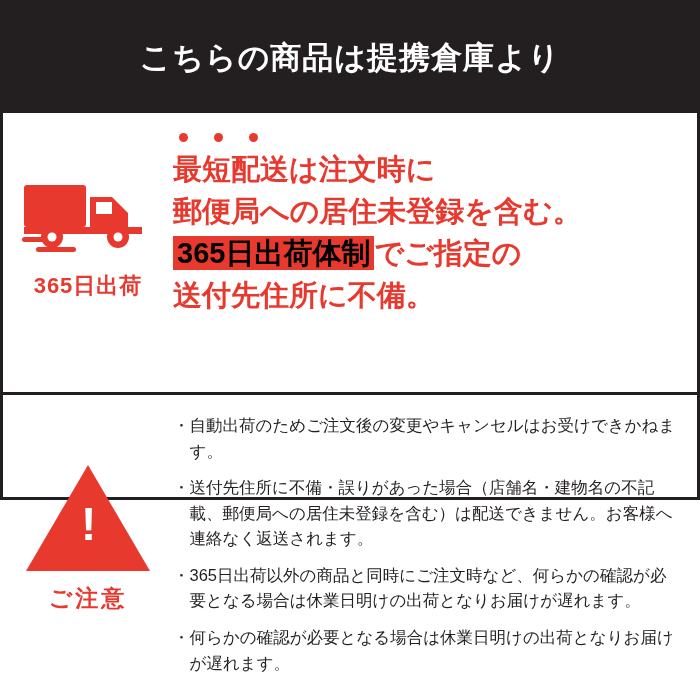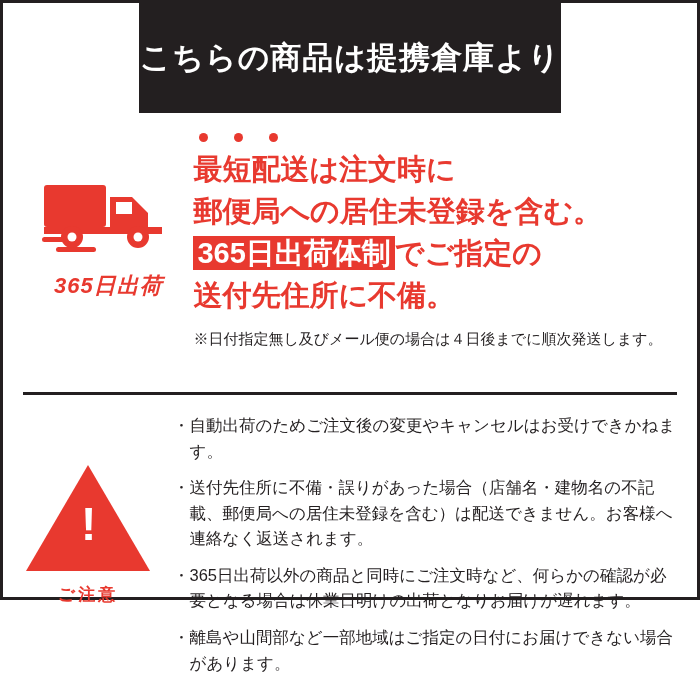--- a/index.html
+++ b/index.html
@@ -9,27 +9,26 @@
   body {
     width: 700px;
     height: 700px;
     background: #ffffff;
     font-family: "Liberation Sans", sans-serif;
     color: #1a1a1a;
     overflow: hidden;
   }
   .banner {
     width: 700px;
-    height: 600px;
+    height: 500px;
     box-sizing: border-box;
     border: 3px solid #231f20;
     display: flex;
     flex-direction: column;
     background: #ffffff;
-    align-items: center;
   }
 
   
   .header {
     background: #231f20;
     color: #ffffff;
     flex: 0 0 110px;
     display: flex;
     flex-direction: column;
     align-items: center;
@@ -53,21 +52,20 @@
     padding: 6px 0 0 0;
   }
   .truck-col {
     flex: 0 0 170px;
     display: flex;
     flex-direction: column;
     align-items: center;
     justify-content: flex-start;
     padding-top: 48px;
     box-sizing: border-box;
-    font-style: italic;
   }
   .truck-icon {
     width: 132px;
     height: 92px;
     position: relative;
   }
   .truck-label {
     margin-top: 12px;
     color: #e8392f;
     font-size: 22px;
@@ -95,21 +93,21 @@
   }
   .msg-line {
     color: #e8392f;
     font-size: 29px;
     font-weight: bold;
     line-height: 1.45;
     white-space: nowrap;
   }
   .msg-line .hl {
     background: #e8392f;
-    color: #ffffff;
+    color: #000000;
     padding: 1px 4px;
   }
   .note {
     margin-top: 12px;
     font-size: 15px;
     color: #231f20;
     line-height: 1.4;
     white-space: nowrap;
   }
 
@@ -144,21 +142,21 @@
     width: 14px;
     color: #ffffff;
     font-size: 46px;
     font-weight: bold;
     line-height: 1;
     text-align: center;
   }
   .caution-label {
     margin-top: 12px;
     color: #e8392f;
-    font-size: 17px;
+    font-size: 23px;
     font-weight: bold;
     letter-spacing: 3px;
   }
   .bullets {
     flex: 1 1 auto;
     padding: 4px 16px 0 0;
     box-sizing: border-box;
   }
   .bullet {
     display: flex;
@@ -216,21 +214,20 @@
         <span class="dot"></span>
         <span class="dot"></span>
         <span class="dot"></span>
       </div>
       <div class="msg-line">最短配送は注文時に</div>
       <div class="msg-line">郵便局への居住未登録を含む。</div>
       <div class="msg-line">
         <span class="hl">365日出荷体制</span><span>でご指定の</span>
       </div>
       <div class="msg-line">送付先住所に不備。</div>
-      <div class="note">※日付指定無し及びメール便の場合は４日後までに順次発送します。</div>
     </div>
   </div>
 
   <div class="caution">
 
     <div class="caution-col">
       <div class="warn-tri">
         <div class="bang">!</div>
       </div>
       <div class="caution-label">ご注意</div>
@@ -244,18 +241,18 @@
       <div class="bullet">
         <span class="mark">・</span>
         <span class="txt">送付先住所に不備・誤りがあった場合（店舗名・建物名の不記載、郵便局への居住未登録を含む）は配送できません。お客様へ連絡なく返送されます。</span>
       </div>
       <div class="bullet">
         <span class="mark">・</span>
         <span class="txt">365日出荷以外の商品と同時にご注文時など、何らかの確認が必要となる場合は休業日明けの出荷となりお届けが遅れます。</span>
       </div>
       <div class="bullet">
         <span class="mark">・</span>
-        <span class="txt">離島や山間部など一部地域はご指定の日付にお届けできない場合があります。</span>
+        <span class="txt">何らかの確認が必要となる場合は休業日明けの出荷となりお届けが遅れます。</span>
       </div>
     </div>
   </div>
 
 </div>
 
 </body></html>

